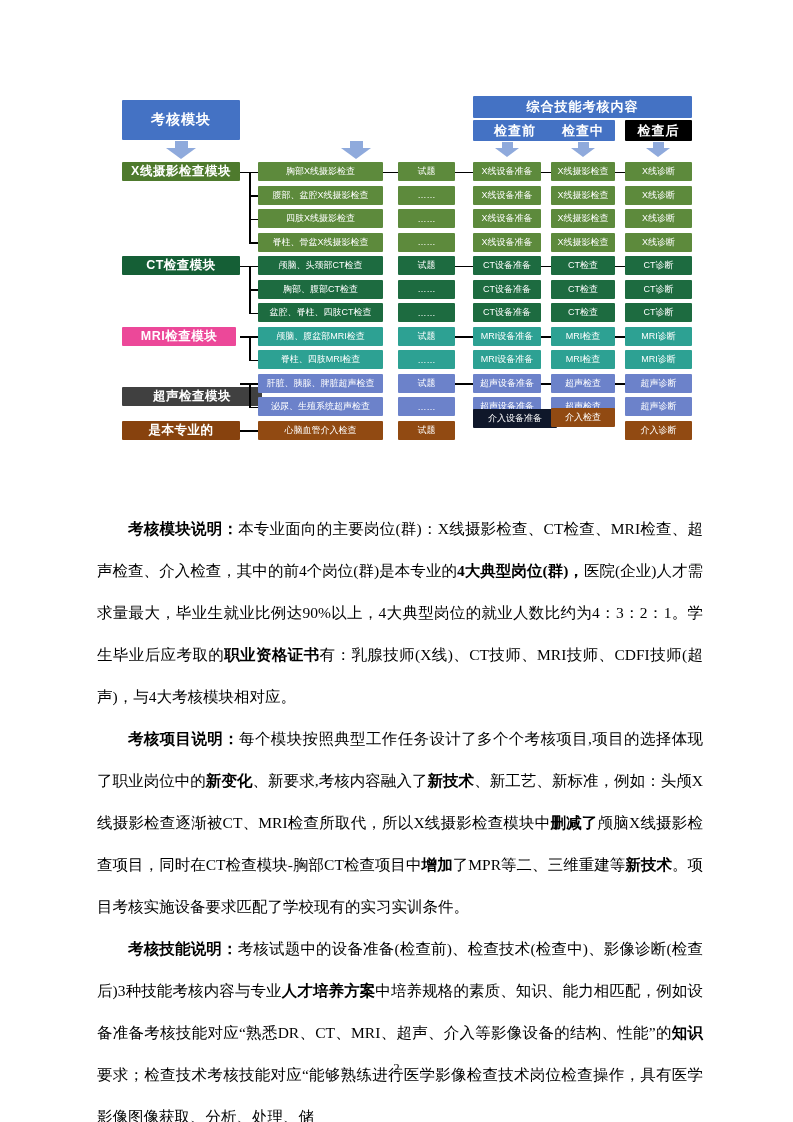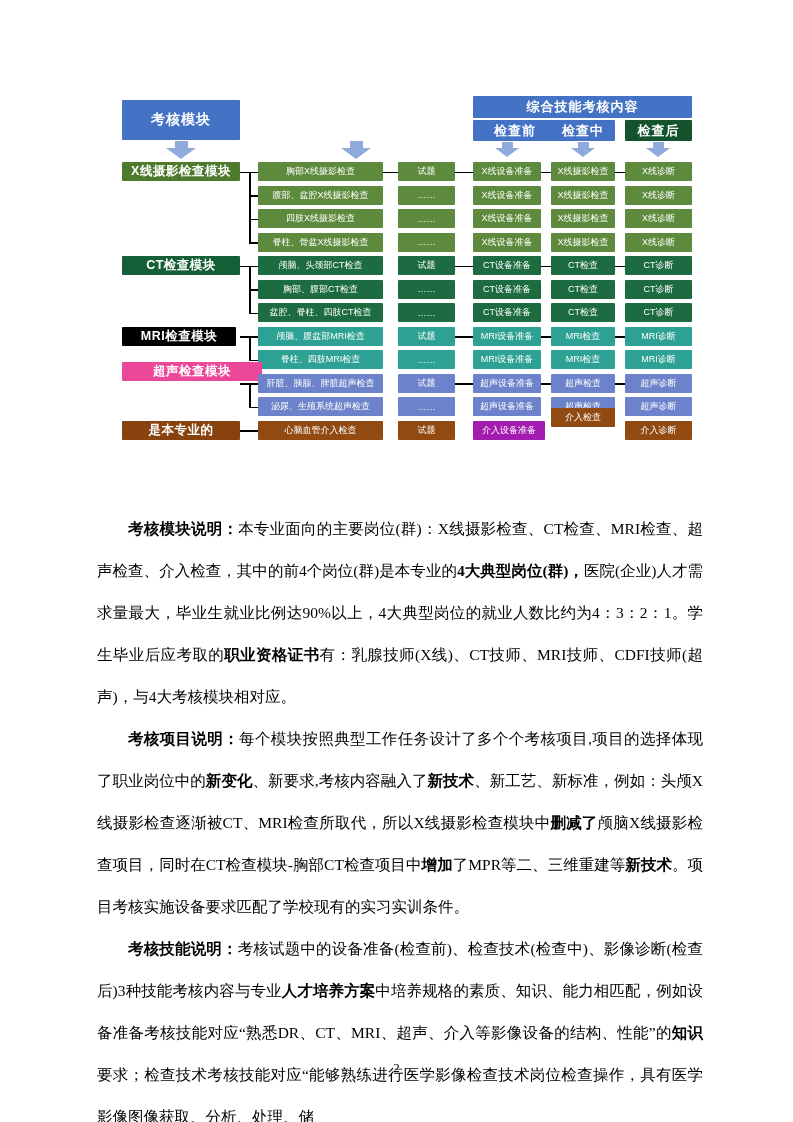--- a/index.html
+++ b/index.html
@@ -49,21 +49,21 @@
 <body>
 
 <div class="page">
 
   <div class="diagram" id="diagram" style="--arrow: #8faadc;">
 
     <div class="hdr" style="left: 7px; top: 5px; width: 118px; height: 40px; background: rgb(68, 114, 196);">考核模块</div>
     <div class="hdr small" style="left: 358px; top: 1px; width: 219px; height: 22px; background: rgb(68, 114, 196);">综合技能考核内容</div>
     <div class="hdr small" style="left: 358px; top: 25px; width: 84px; height: 21px; background: rgb(68, 114, 196);">检查前</div>
     <div class="hdr small" style="left: 436px; top: 25px; width: 64px; height: 21px; background: rgb(68, 114, 196);">检查中</div>
-    <div class="hdr small" style="left: 510px; top: 25px; width: 67px; height: 21px; background: #14532d;">检查后</div>
+    <div class="hdr small" style="left: 510px; top: 25px; width: 67px; height: 21px; background: #000000;">检查后</div>
 
     <div class="arrow big" style="left:51px;top:46px">
         <div class="stem"></div>
         <div class="head"></div>
       </div>
     <div class="arrow big" style="left:226px;top:46px">
         <div class="stem"></div>
         <div class="head"></div>
       </div>
     <div class="arrow small" style="left:380px;top:47px">
@@ -127,39 +127,39 @@
       <div class="cell" style="left: 283px; top: 184.5px; width: 57px; height: 19px; background: rgb(29, 107, 64);">……</div>
       <div class="cell" style="left: 358px; top: 184.5px; width: 68px; height: 19px; background: rgb(29, 107, 64);">CT设备准备</div>
       <div class="cell" style="left: 436px; top: 184.5px; width: 64px; height: 19px; background: rgb(29, 107, 64);">CT检查</div>
       <div class="cell" style="left: 510px; top: 184.5px; width: 67px; height: 19px; background: rgb(29, 107, 64);">CT诊断</div>
       <div class="line" style="left: 134px; top: 217.5px; width: 9px; height: 1.5px; background: rgb(0, 0, 0);"></div>
       <div class="cell" style="left: 143px; top: 208px; width: 125px; height: 19px; background: rgb(29, 107, 64);">盆腔、脊柱、四肢CT检查</div>
       <div class="cell" style="left: 283px; top: 208px; width: 57px; height: 19px; background: rgb(29, 107, 64);">……</div>
       <div class="cell" style="left: 358px; top: 208px; width: 68px; height: 19px; background: rgb(29, 107, 64);">CT设备准备</div>
       <div class="cell" style="left: 436px; top: 208px; width: 64px; height: 19px; background: rgb(29, 107, 64);">CT检查</div>
       <div class="cell" style="left: 510px; top: 208px; width: 67px; height: 19px; background: rgb(29, 107, 64);">CT诊断</div>
-      <div class="cell module" style="left: 7px; top: 231.5px; width: 114px; height: 19px; background: #000000; text-align: right;">MRI检查模块</div>
+      <div class="cell module" style="left: 7px; top: 231.5px; width: 114px; height: 19px; background: #ec4899; text-align: right;">MRI检查模块</div>
       <div class="line" style="left: 125px; top: 241px; width: 9px; height: 1.5px; background: rgb(0, 0, 0);"></div>
       <div class="line" style="left: 134px; top: 241px; width: 1.5px; height: 25px; background: rgb(0, 0, 0);"></div>
       <div class="line" style="left: 134px; top: 241px; width: 9px; height: 1.5px; background: rgb(0, 0, 0);"></div>
       <div class="cell" style="left: 143px; top: 231.5px; width: 125px; height: 19px; background: rgb(45, 161, 147);">颅脑、腹盆部MRI检查</div>
       <div class="cell" style="left: 283px; top: 231.5px; width: 57px; height: 19px; background: rgb(45, 161, 147);">试题</div>
       <div class="cell" style="left: 358px; top: 231.5px; width: 68px; height: 19px; background: rgb(45, 161, 147);">MRI设备准备</div>
       <div class="cell" style="left: 436px; top: 231.5px; width: 64px; height: 19px; background: rgb(45, 161, 147);">MRI检查</div>
       <div class="cell" style="left: 510px; top: 231.5px; width: 67px; height: 19px; background: rgb(45, 161, 147);">MRI诊断</div>
       <div class="line" style="left: 340px; top: 241px; width: 18px; height: 1.5px; background: rgb(0, 0, 0);"></div>
       <div class="line" style="left: 426px; top: 241px; width: 10px; height: 1.5px; background: rgb(0, 0, 0);"></div>
       <div class="line" style="left: 500px; top: 241px; width: 10px; height: 1.5px; background: rgb(0, 0, 0);"></div>
       <div class="line" style="left: 134px; top: 264.5px; width: 9px; height: 1.5px; background: rgb(0, 0, 0);"></div>
       <div class="cell" style="left: 143px; top: 255px; width: 125px; height: 19px; background: rgb(45, 161, 147);">脊柱、四肢MRI检查</div>
       <div class="cell" style="left: 283px; top: 255px; width: 57px; height: 19px; background: rgb(45, 161, 147);">……</div>
       <div class="cell" style="left: 358px; top: 255px; width: 68px; height: 19px; background: rgb(45, 161, 147);">MRI设备准备</div>
       <div class="cell" style="left: 436px; top: 255px; width: 64px; height: 19px; background: rgb(45, 161, 147);">MRI检查</div>
       <div class="cell" style="left: 510px; top: 255px; width: 67px; height: 19px; background: rgb(45, 161, 147);">MRI诊断</div>
-      <div class="cell module" style="left: 7px; top: 267px; width: 140px; height: 19px; background: #ec4899;">超声检查模块</div>
+      <div class="cell module" style="left: 7px; top: 292px; width: 140px; height: 19px; background: #404040;">超声检查模块</div>
       <div class="line" style="left: 125px; top: 288px; width: 9px; height: 1.5px; background: rgb(0, 0, 0);"></div>
       <div class="line" style="left: 134px; top: 288px; width: 1.5px; height: 25px; background: rgb(0, 0, 0);"></div>
       <div class="line" style="left: 134px; top: 288px; width: 9px; height: 1.5px; background: rgb(0, 0, 0);"></div>
       <div class="cell" style="left: 143px; top: 278.5px; width: 125px; height: 19px; background: rgb(108, 130, 202);">肝脏、胰腺、脾脏超声检查</div>
       <div class="cell" style="left: 283px; top: 278.5px; width: 57px; height: 19px; background: rgb(108, 130, 202);">试题</div>
       <div class="cell" style="left: 358px; top: 278.5px; width: 68px; height: 19px; background: rgb(108, 130, 202);">超声设备准备</div>
       <div class="cell" style="left: 436px; top: 278.5px; width: 64px; height: 19px; background: rgb(108, 130, 202);">超声检查</div>
       <div class="cell" style="left: 510px; top: 278.5px; width: 67px; height: 19px; background: rgb(108, 130, 202);">超声诊断</div>
       <div class="line" style="left: 340px; top: 288px; width: 18px; height: 1.5px; background: rgb(0, 0, 0);"></div>
       <div class="line" style="left: 426px; top: 288px; width: 10px; height: 1.5px; background: rgb(0, 0, 0);"></div>
@@ -167,21 +167,21 @@
       <div class="line" style="left: 134px; top: 311.5px; width: 9px; height: 1.5px; background: rgb(0, 0, 0);"></div>
       <div class="cell" style="left: 143px; top: 302px; width: 125px; height: 19px; background: rgb(108, 130, 202);">泌尿、生殖系统超声检查</div>
       <div class="cell" style="left: 283px; top: 302px; width: 57px; height: 19px; background: rgb(108, 130, 202);">……</div>
       <div class="cell" style="left: 358px; top: 302px; width: 68px; height: 19px; background: rgb(108, 130, 202);">超声设备准备</div>
       <div class="cell" style="left: 436px; top: 302px; width: 64px; height: 19px; background: rgb(108, 130, 202);">超声检查</div>
       <div class="cell" style="left: 510px; top: 302px; width: 67px; height: 19px; background: rgb(108, 130, 202);">超声诊断</div>
       <div class="cell module" style="left: 7px; top: 325.5px; width: 118px; height: 19px; background: rgb(135, 66, 14);">是本专业的</div>
       <div class="line" style="left: 125px; top: 335px; width: 18px; height: 1.5px; background: rgb(0, 0, 0);"></div>
       <div class="cell" style="left: 143px; top: 325.5px; width: 125px; height: 19px; background: rgb(145, 74, 18);">心脑血管介入检查</div>
       <div class="cell" style="left: 283px; top: 325.5px; width: 57px; height: 19px; background: rgb(145, 74, 18);">试题</div>
-      <div class="cell" style="left: 358px; top: 326px; width: 72px; height: 19px; background: #a21caf;">介入设备准备</div>
+      <div class="cell" style="left: 358px; top: 314px; width: 84px; height: 19px; background: #0f172a;">介入设备准备</div>
       <div class="cell" style="left: 436px; top: 313px; width: 64px; height: 19px; background: rgb(145, 74, 18);">介入检查</div>
       <div class="cell" style="left: 510px; top: 325.5px; width: 67px; height: 19px; background: rgb(145, 74, 18);">介入诊断</div>
     </div>
 
 
   <div class="body-text">
     <p><span class="b">考核模块说明：</span><span>本专业面向的主要岗位(群)：X线摄影检查、CT检查、MRI检查、超声检查、介入检查，其中的前4个岗位(群)是本专业的</span><span class="b">4大典型岗位(群)，</span><span>医院(企业)人才需求量最大，毕业生就业比例达90%以上，4大典型岗位的就业人数比约为4：3：2：1。学生毕业后应考取的</span><span class="b">职业资格证书</span><span>有：乳腺技师(X线)、CT技师、MRI技师、CDFI技师(超声)，与4大考核模块相对应。</span></p>
     <p><span class="b">考核项目说明：</span><span>每个模块按照典型工作任务设计了多个个考核项目,项目的选择体现了职业岗位中的</span><span class="b">新变化</span><span>、新要求,考核内容融入了</span><span class="b">新技术</span><span>、新工艺、新标准，例如：头颅X线摄影检查逐渐被CT、MRI检查所取代，所以X线摄影检查模块中</span><span class="b">删减了</span><span>颅脑X线摄影检查项目，同时在CT检查模块-胸部CT检查项目中</span><span class="b">增加</span><span>了MPR等二、三维重建等</span><span class="b">新技术</span><span>。项目考核实施设备要求匹配了学校现有的实习实训条件。</span></p>
     <p><span class="b">考核技能说明：</span><span>考核试题中的设备准备(检查前)、检查技术(检查中)、影像诊断(检查后)3种技能考核内容与专业</span><span class="b">人才培养方案</span><span>中培养规格的素质、知识、能力相匹配，例如设备准备考核技能对应“熟悉DR、CT、MRI、超声、介入等影像设备的结构、性能”的</span><span class="b">知识</span><span>要求；检查技术考核技能对应“能够熟练进行医学影像检查技术岗位检查操作，具有医学影像图像获取、分析、处理、储</span></p>
   </div>

